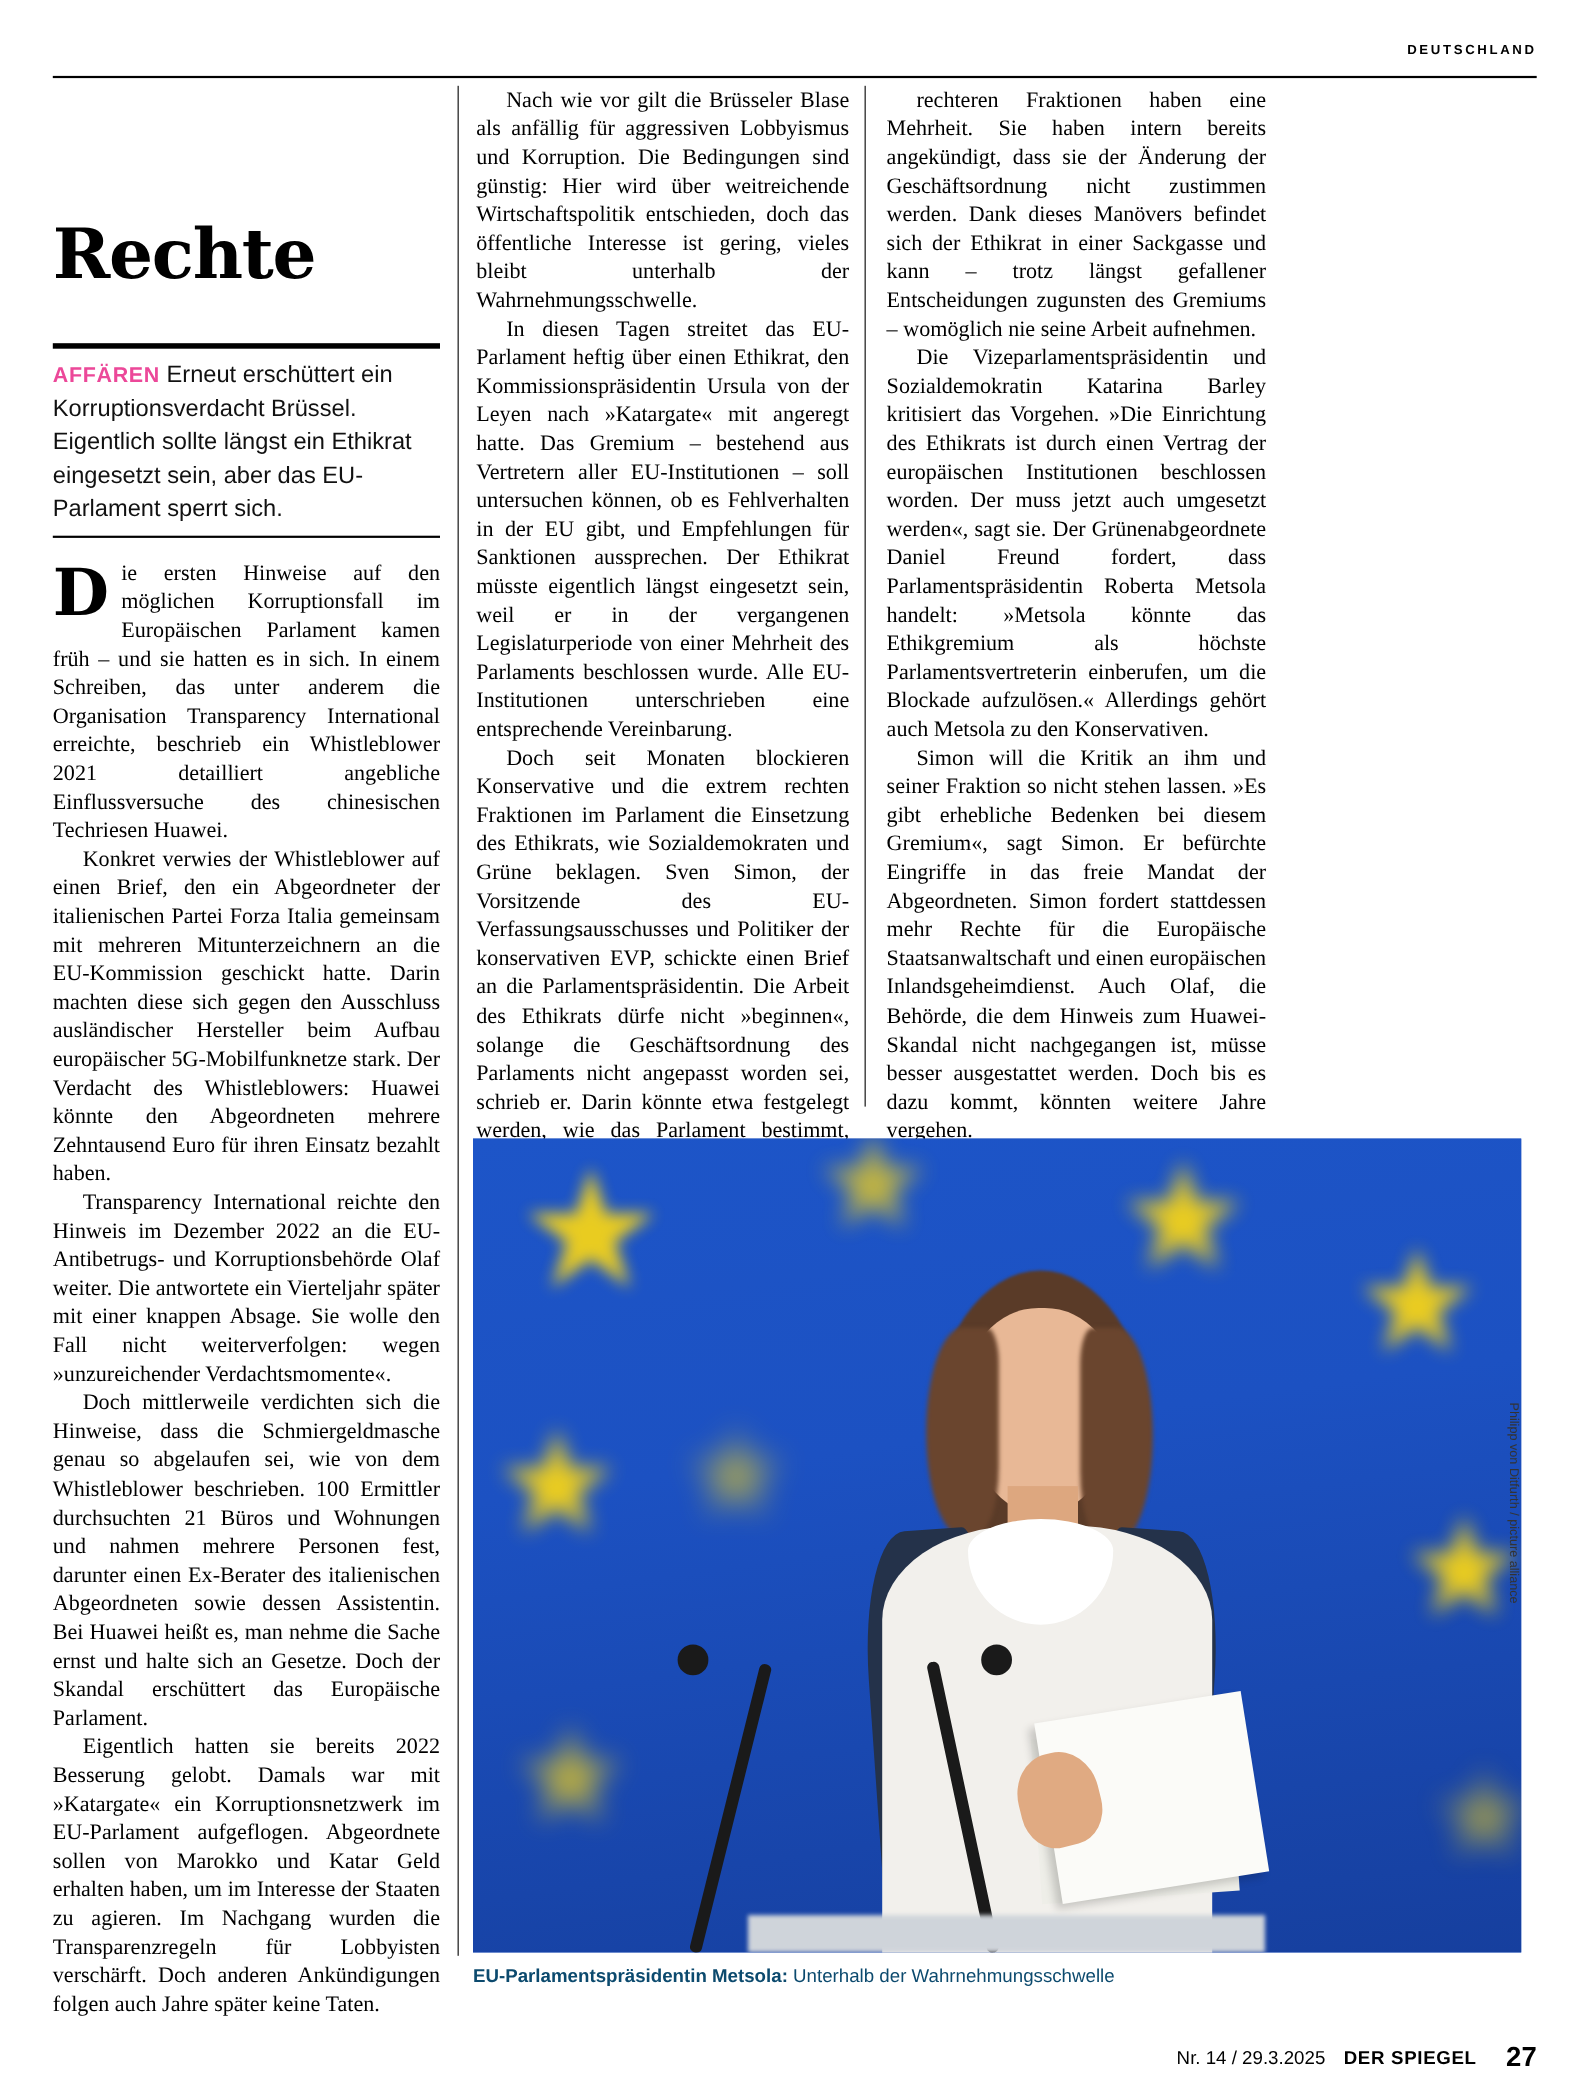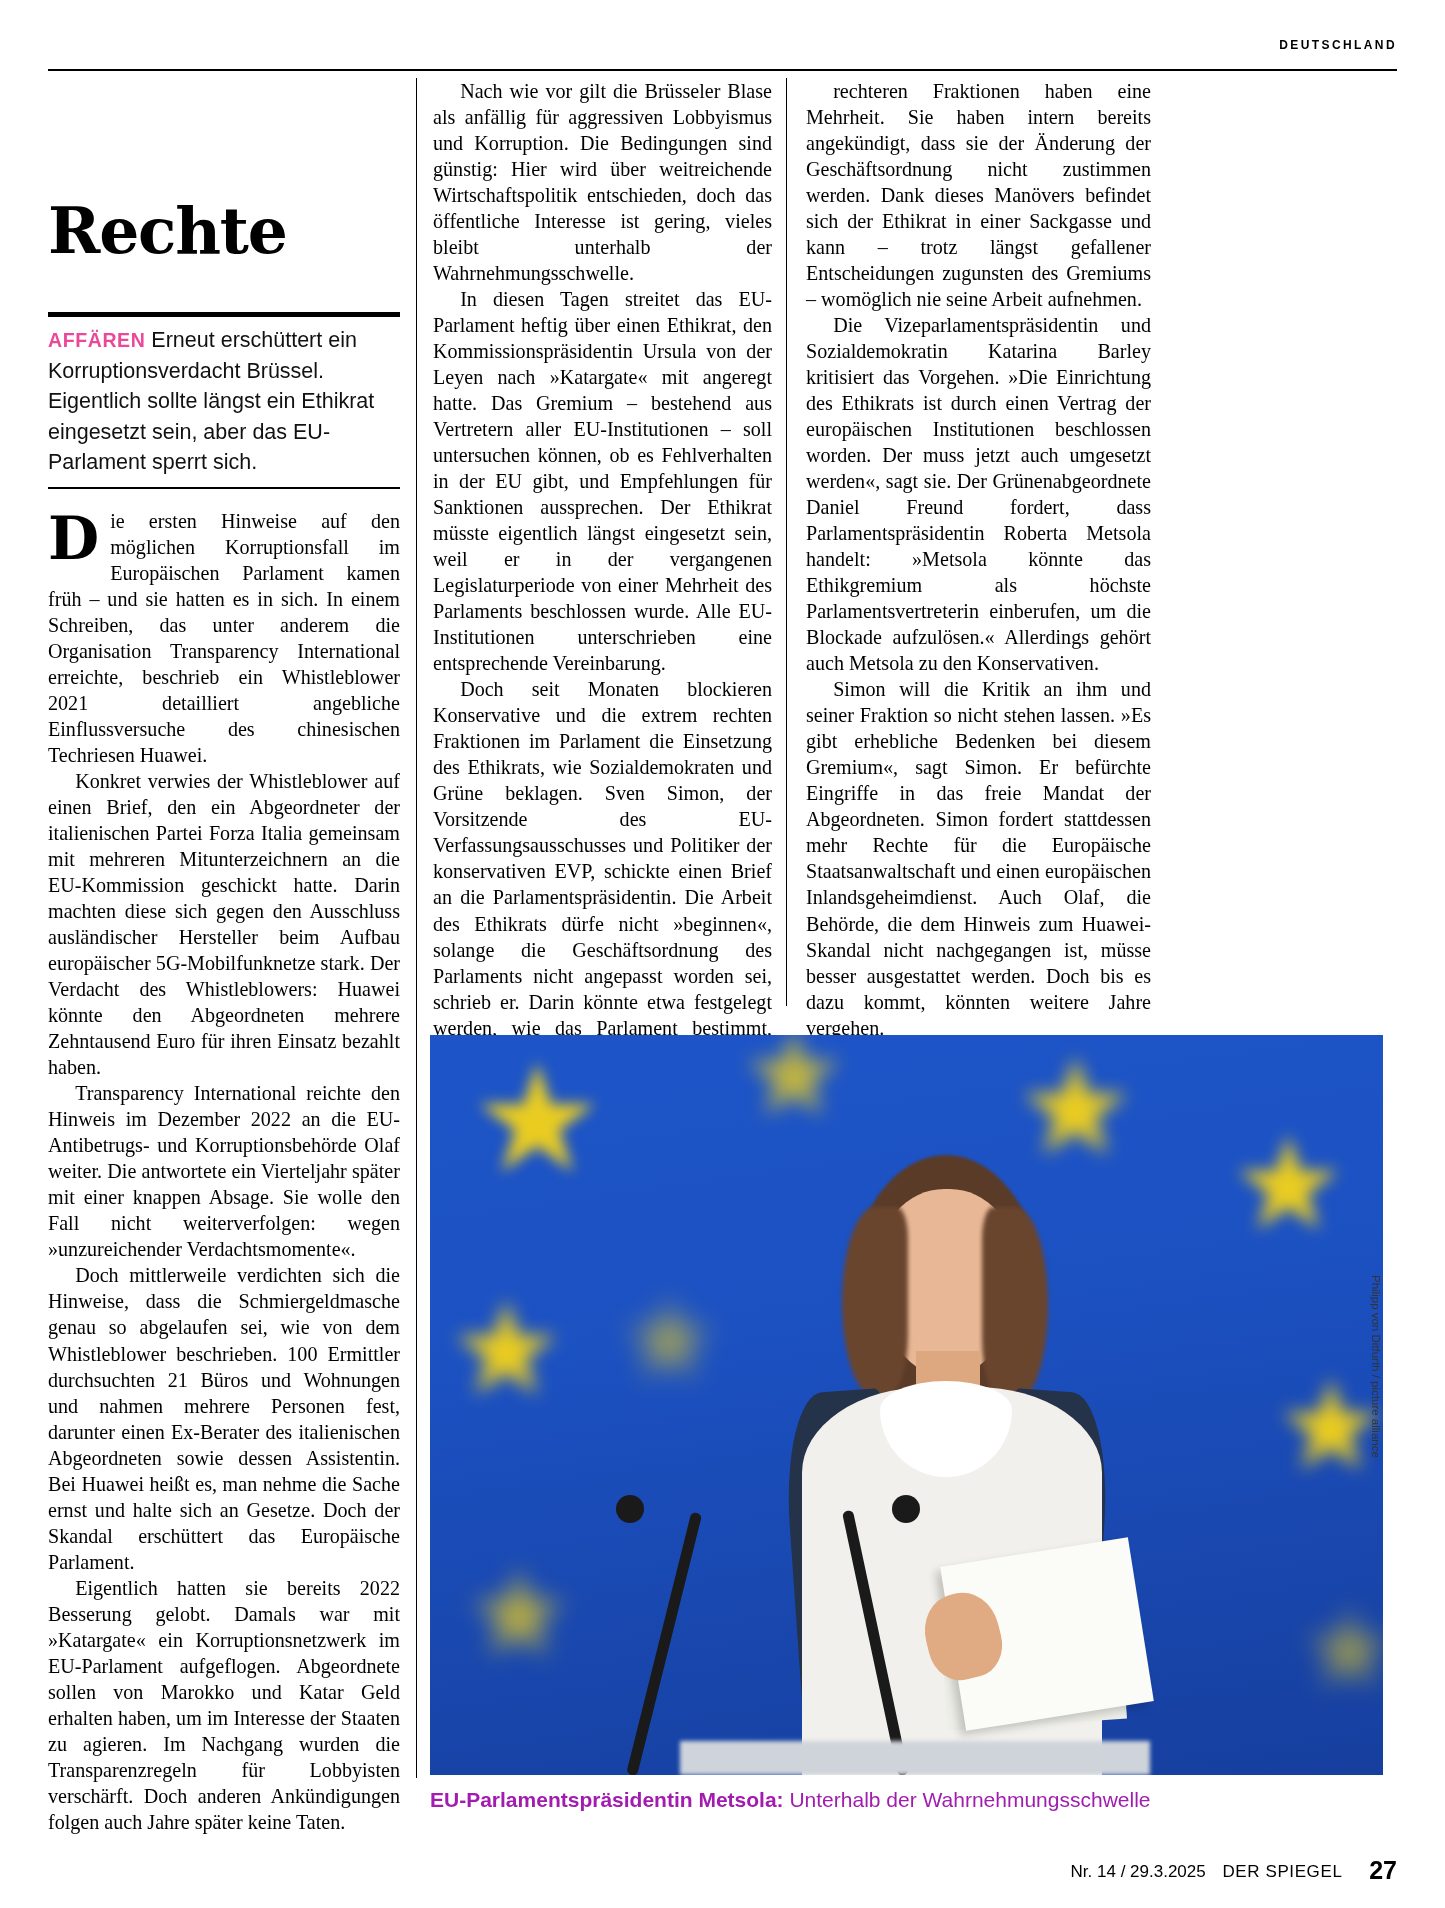--- a/index.html
+++ b/index.html
@@ -249,23 +249,23 @@
     position:absolute; left: 250px; bottom: 0; width: 470px; height: 34px;
     background: #cfd4da; filter: blur(2px);
   }
 
   
   .caption {
     position: absolute;
     left: 430px; top: 1786px;
     width: 955px;
     font-family: "Liberation Sans", "DejaVu Sans", sans-serif;
-    font-size: 21px;
+    font-size: 17px;
     line-height: 1.3;
-    color: #a21caf;
+    color: #0c4a6e;
   }
   .caption b { font-weight: bold; }
 
   
   .credit {
     position: absolute;
     left: 1382px;
     top: 1275px;
     font-family: "Liberation Sans", "DejaVu Sans", sans-serif;
     font-size: 11.5px;
@@ -279,21 +279,21 @@
   .footer {
     position: absolute;
     left: 48px; top: 1856px;
     width: 1349px;
     text-align: right;
     font-family: "Liberation Sans", "DejaVu Sans", sans-serif;
     font-size: 17px;
     color: #000;
   }
   .footer .issue { font-weight: normal; }
-  .footer .brand { font-weight: normal; letter-spacing: .6px; margin-left: 12px; }
+  .footer .brand { font-weight: bold; letter-spacing: .6px; margin-left: 12px; }
   .footer .pageno { font-weight: bold; font-size: 25px; margin-left: 22px; vertical-align: -2px; }
 </style>
 </head>
 <body>
 
 <div class="page">
 
   <div class="runhead">DEUTSCHLAND</div>
   <div class="rule-top"></div>
 

